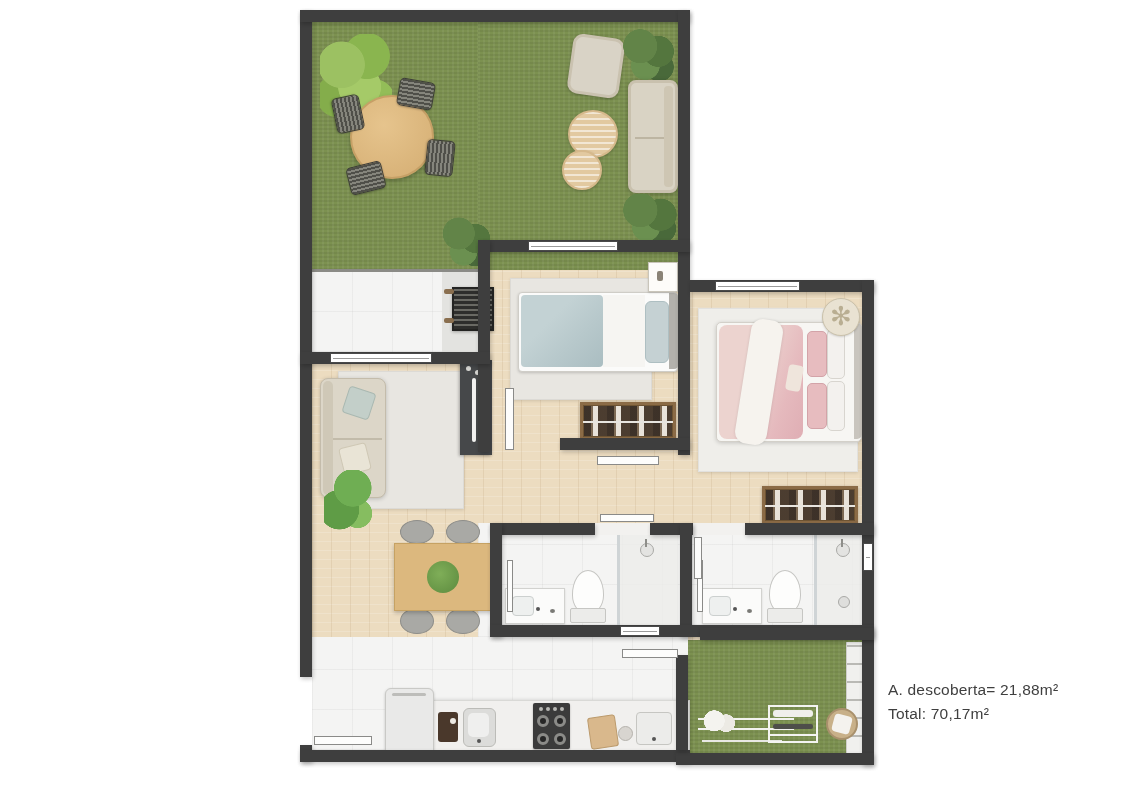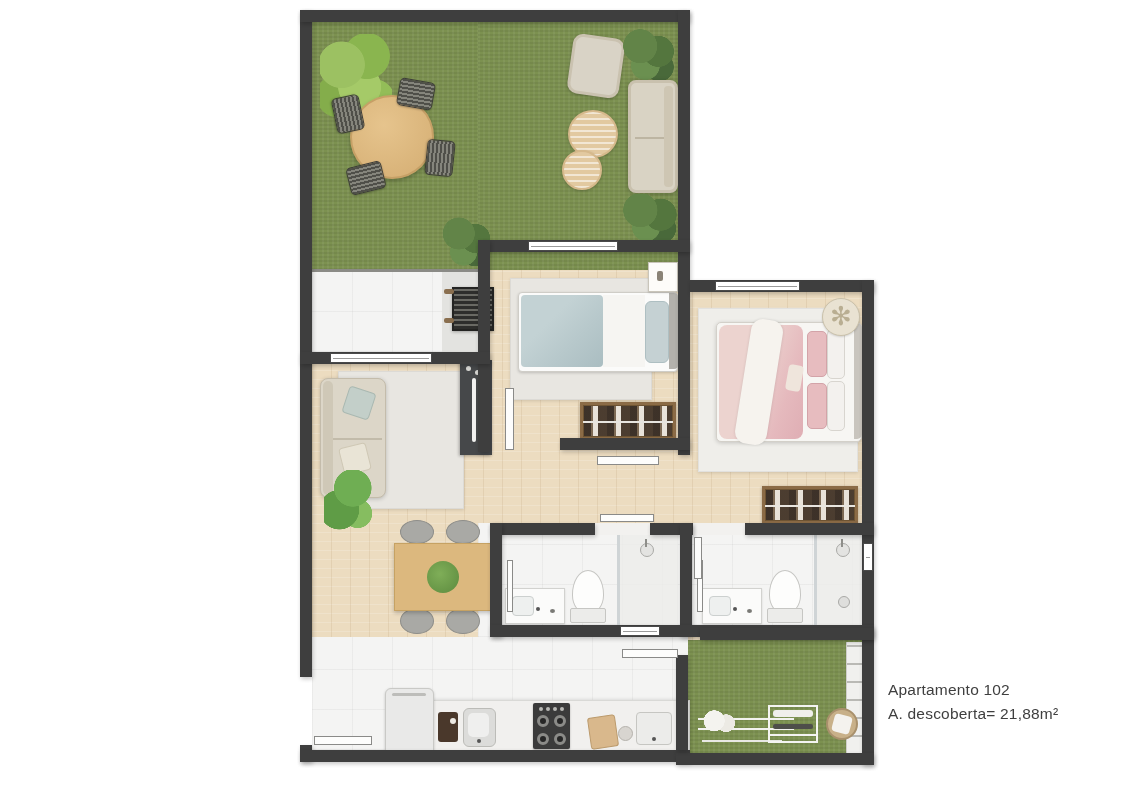--- a/index.html
+++ b/index.html
@@ -247,17 +247,17 @@
   <div class="win" style="left:620px;top:626px;width:40px;height:10px;"></div>
   <div class="win" style="left:863px;top:543px;width:10px;height:28px;"></div>
   <div class="leaf" style="left:505px;top:388px;width:9px;height:62px;"></div>
   <div class="leaf" style="left:597px;top:456px;width:62px;height:9px;"></div>
   <div class="leaf" style="left:600px;top:514px;width:54px;height:8px;"></div>
   <div class="leaf" style="left:694px;top:537px;width:8px;height:42px;"></div>
   <div class="leaf" style="left:314px;top:736px;width:58px;height:9px;"></div>
   <div class="leaf" style="left:622px;top:649px;width:56px;height:9px;"></div>
 
   <div class="abs txt" style="left:888px;top:678px;width:230px;">
-    <div>Apartamento 102</div>
     <div>A. descoberta= 21,88m²</div>
+    <div>Total: 70,17m²</div>
   </div>
 
 </div>
 
 </body></html>

